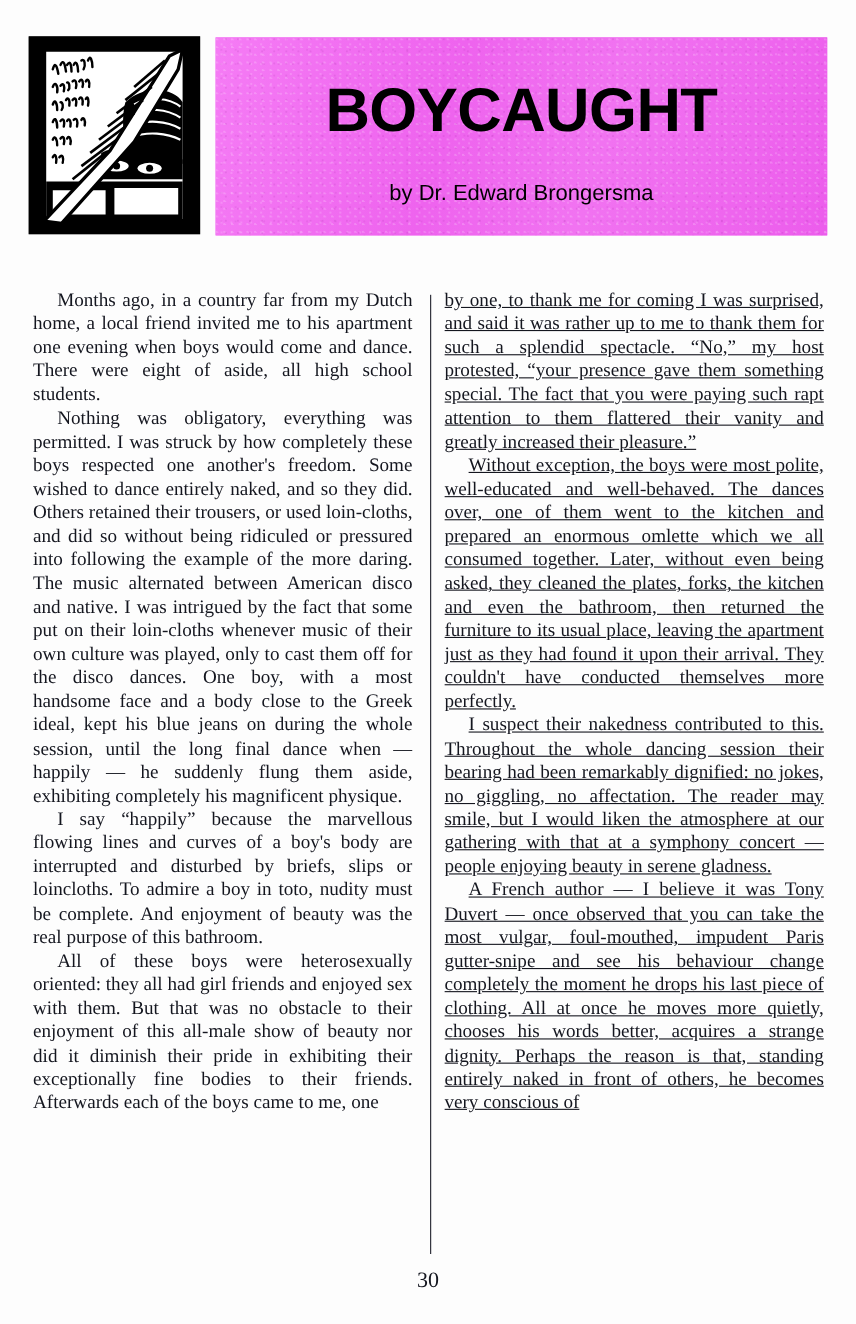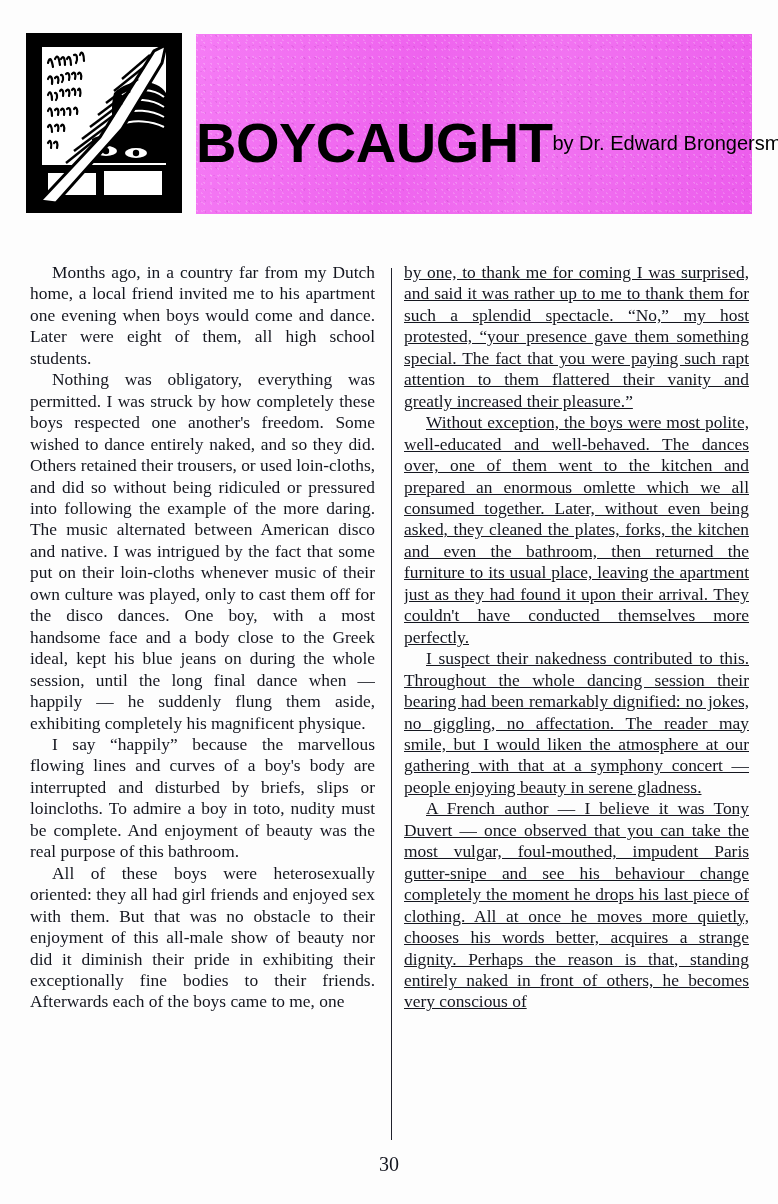--- a/index.html
+++ b/index.html
@@ -59,21 +59,21 @@
     height: 180px;
     background: #f06bf0;
     background-image:
       radial-gradient(circle at 18% 26%, rgba(255,255,255,0.20) 0 1px, rgba(0,0,0,0) 1px),
       radial-gradient(circle at 62% 70%, rgba(255,255,255,0.16) 0 1px, rgba(0,0,0,0) 1px),
       radial-gradient(circle at 84% 14%, rgba(120,0,120,0.10) 0 1px, rgba(0,0,0,0) 1px),
       radial-gradient(circle at 38% 88%, rgba(120,0,120,0.08) 0 1px, rgba(0,0,0,0) 1px),
       linear-gradient(105deg, #f57cf5 0%, #ee63ee 38%, #f173f1 62%, #ec5cec 100%);
     background-size: 7px 7px, 9px 9px, 11px 11px, 13px 13px, 100% 100%;
     display: flex;
-    flex-direction: row;
+    flex-direction: column;
     align-items: center;
     justify-content: flex-start;
   }
   #article-title {
     font-family: "Liberation Sans", "DejaVu Sans", sans-serif;
     font-weight: bold;
     font-size: 56px;
     line-height: 1;
     letter-spacing: -0.5px;
     color: #000000;
@@ -205,21 +205,21 @@
     <div id="title-banner">
       <div id="article-title">BOYCAUGHT</div>
       <div id="article-byline">by Dr. Edward Brongersma</div>
     </div>
 
   </div>
 
   <div id="article-body">
 
     <div class="column" id="column-left">
-      <p>Months ago, in a country far from my Dutch home, a local friend invited me to his apartment one evening when boys would come and dance. Later were eight of them, all high school students.</p>
+      <p>Months ago, in a country far from my Dutch home, a local friend invited me to his apartment one evening when boys would come and dance. There were eight of aside, all high school students.</p>
       <p>Nothing was obligatory, everything was permitted. I was struck by how completely these boys respected one another's freedom. Some wished to dance entirely naked, and so they did. Others retained their trousers, or used loin-cloths, and did so without being ridiculed or pressured into following the example of the more daring. The music alternated between American disco and native. I was intrigued by the fact that some put on their loin-cloths whenever music of their own culture was played, only to cast them off for the disco dances. One boy, with a most handsome face and a body close to the Greek ideal, kept his blue jeans on during the whole session, until the long final dance when — happily — he suddenly flung them aside, exhibiting completely his magnificent physique.</p>
       <p>I say “happily” because the marvellous flowing lines and curves of a boy's body are interrupted and disturbed by briefs, slips or loincloths. To admire a boy in toto, nudity must be complete. And enjoyment of beauty was the real purpose of this bathroom.</p>
       <p>All of these boys were heterosexually oriented: they all had girl friends and enjoyed sex with them. But that was no obstacle to their enjoyment of this all-male show of beauty nor did it diminish their pride in exhibiting their exceptionally fine bodies to their friends. Afterwards each of the boys came to me, one</p>
     </div>
 
     <div class="column" id="column-right">
       <p class="no-indent">by one, to thank me for coming I was surprised, and said it was rather up to me to thank them for such a splendid spectacle. “No,” my host protested, “your presence gave them something special. The fact that you were paying such rapt attention to them flattered their vanity and greatly increased their pleasure.”</p>
       <p>Without exception, the boys were most polite, well-educated and well-behaved. The dances over, one of them went to the kitchen and prepared an enormous omlette which we all consumed together. Later, without even being asked, they cleaned the plates, forks, the kitchen and even the bathroom, then returned the furniture to its usual place, leaving the apartment just as they had found it upon their arrival. They couldn't have conducted themselves more perfectly.</p>
       <p>I suspect their nakedness contributed to this. Throughout the whole dancing session their bearing had been remarkably dignified: no jokes, no giggling, no affectation. The reader may smile, but I would liken the atmosphere at our gathering with that at a symphony concert — people enjoying beauty in serene gladness.</p>
       <p>A French author — I believe it was Tony Duvert — once observed that you can take the most vulgar, foul-mouthed, impudent Paris gutter-snipe and see his behaviour change completely the moment he drops his last piece of clothing. All at once he moves more quietly, chooses his words better, acquires a strange dignity. Perhaps the reason is that, standing entirely naked in front of others, he becomes very conscious of</p>

